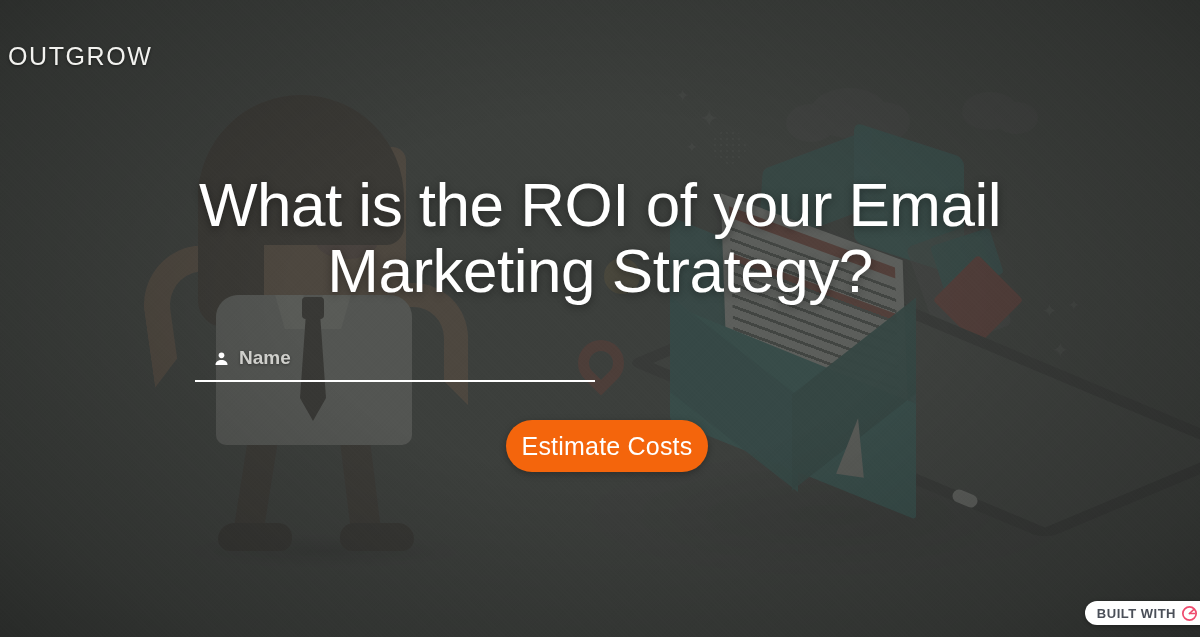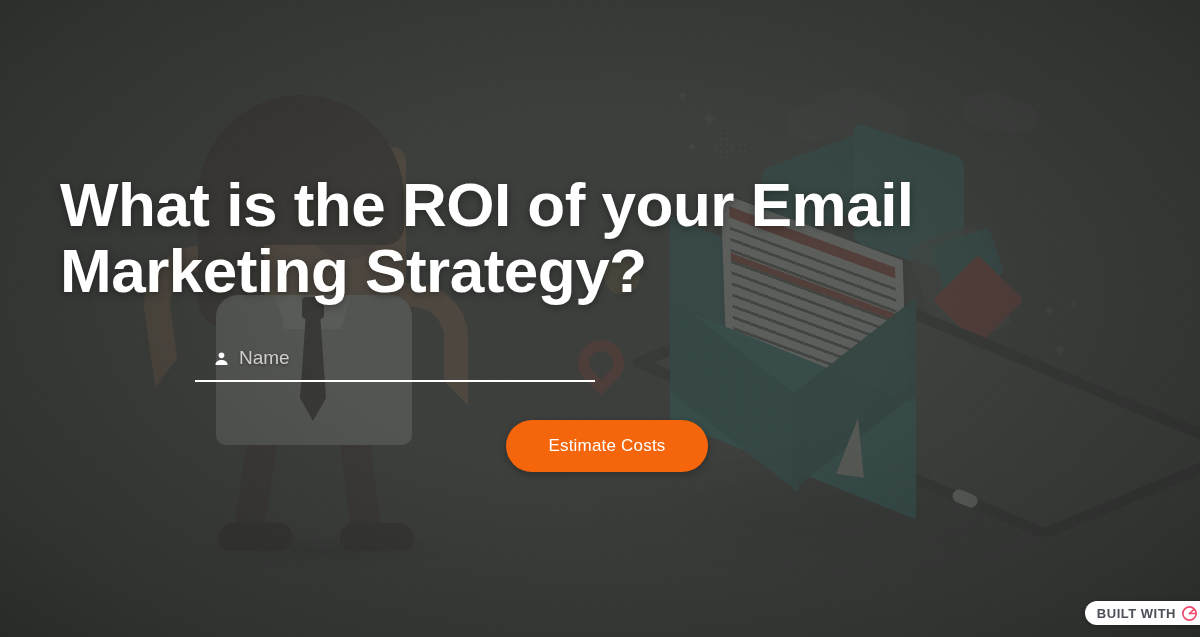--- a/index.html
+++ b/index.html
@@ -290,23 +290,24 @@
     position: absolute; left: 8px; top: 42px;
     color: #f2f2ef;
     font-size: 25px;
     font-weight: 300;
     letter-spacing: 1.6px;
     text-shadow: 0 1px 3px rgba(0,0,0,.45);
   }
 
   .headline {
     position: absolute; left: 60px; top: 172px; width: 1080px;
+    text-align: center;
     color: #ffffff;
     font-size: 62px;
-    font-weight: 700;
+    font-weight: 400;
     line-height: 1.06;
     letter-spacing: -0.5px;
     text-shadow: 0 2px 8px rgba(0,0,0,.38);
   }
 
   .form { position: absolute; left: 0; top: 340px; width: 1200px; height: 46px; }
 
   .field {
     position: absolute;
     height: 42px;
@@ -321,33 +322,33 @@
 
   .field-icon {
     display: inline-flex; align-items: center; justify-content: center;
     width: 17px; height: 17px; flex: 0 0 auto;
   }
   .field-icon svg { display: block; }
 
   .field-placeholder {
     color: #cfcfcb;
     font-size: 19px;
-    font-weight: 400;
+    font-weight: 700;
     text-shadow: 0 1px 3px rgba(0,0,0,.40);
     white-space: nowrap;
   }
 
   .cta {
     position: absolute; left: 506px; top: 420px;
     width: 202px; height: 52px;
     background: #f4650c;
     border: none; border-radius: 26px;
     color: #ffffff;
     font-family: "Liberation Sans", sans-serif;
-    font-size: 17px;
+    font-size: 25px;
     font-weight: 400;
     letter-spacing: .2px;
     cursor: pointer;
     box-shadow: 0 2px 7px rgba(0,0,0,.28);
   }
 
   .built-with {
     position: absolute; right: -6px; bottom: 12px;
     height: 24px;
     background: #ffffff;
@@ -438,20 +439,21 @@
       <div class="char-tie"></div>
     </div>
 
     <div class="scrim"></div>
     <div class="texture"></div>
     <div class="vignette"></div>
   </div>
 
   <div class="content">
 
+    <div class="logo">OUTGROW</div>
 
     <h1 class="headline">What is the ROI of your Email Marketing Strategy?</h1>
 
     <div class="form">
 
       <div class="field name">
         <span class="field-icon">
           <svg width="17" height="17" viewBox="0 0 24 24" fill="#ffffff" aria-hidden="true">
             <circle cx="12" cy="7.5" r="4"></circle>
             <path d="M3.5 21c0-4.4 3.8-7 8.5-7s8.5 2.6 8.5 7z"></path>

